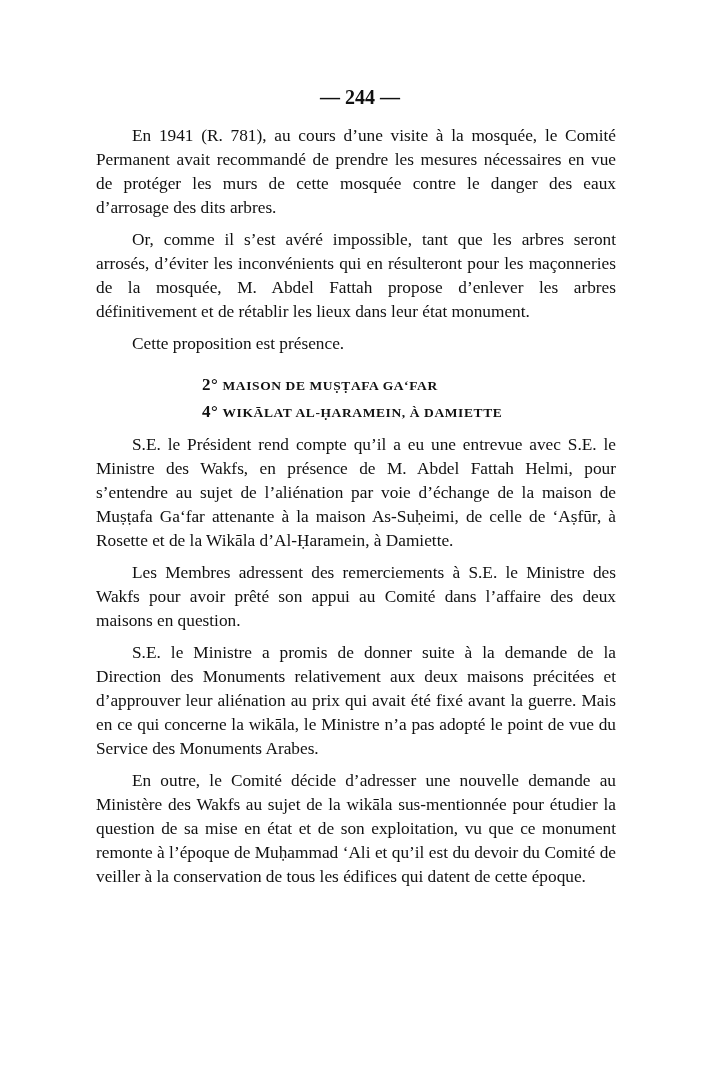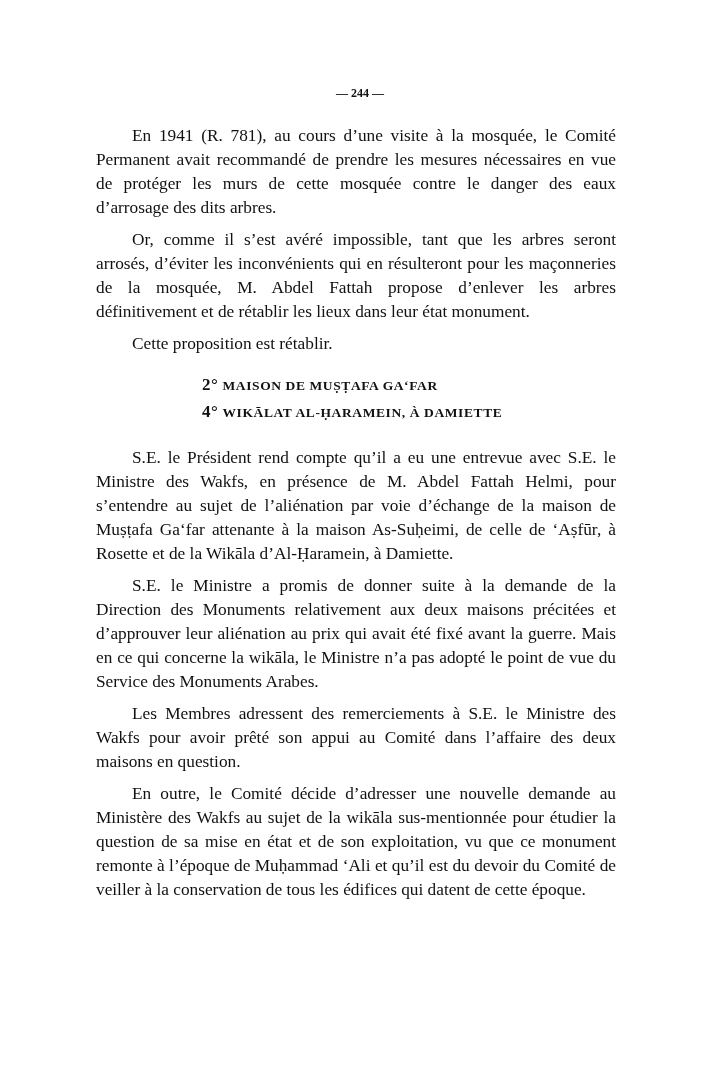--- a/index.html
+++ b/index.html
@@ -1,45 +1,45 @@
 <!DOCTYPE html>
 <html><head>
 <meta charset="utf-8">
 <style>
   html, body { margin:0; padding:0; background:#ffffff; }
   body { width:720px; height:1082px; position:relative; overflow:hidden;
          font-family:"Liberation Serif","DejaVu Serif",serif; color:#111; }
   .page-number { position:absolute; top:86px; left:0; width:720px; text-align:center;
-         font-size:12px; font-weight:bold; }
+         font-size:20px; font-weight:bold; }
   .body-text { position:absolute; left:96px; top:124px; width:528px; font-size:17.3px;
          line-height:24px; text-align:justify; }
   .para { margin:0 8px 8px 0; text-indent:36px; }
-  .items { margin:16px 0 20px 0; padding-left:106px; }
+  .items { margin:16px 0 7px 0; padding-left:106px; }
   .item { font-size:13.5px; font-weight:bold; line-height:26px; letter-spacing:0.6px; }
   .item .num { font-size:17px; }
   .item .lbl { font-variant:small-caps; text-transform:uppercase; }
 </style>
 </head>
 <body>
 
 <div class="page-number">— 244 —</div>
 
 <div class="body-text">
   <p class="para">En 1941 (R. 781), au cours d’une visite à la mosquée, le Comité Permanent avait recommandé de prendre les mesures nécessaires en vue de protéger les murs de cette mosquée contre le danger des eaux d’arrosage des dits arbres.</p>
   <p class="para">Or, comme il s’est avéré impossible, tant que les arbres seront arrosés, d’éviter les inconvénients qui en résulteront pour les maçonneries de la mosquée, M. Abdel Fattah propose d’enlever les arbres définitivement et de rétablir les lieux dans leur état monument.</p>
-  <p class="para">Cette proposition est rétablir.</p>
+  <p class="para">Cette proposition est présence.</p>
 
   <div class="items">
     <div class="item">
       <span class="num">2°</span>
       <span class="lbl">Maison de Muṣṭafa Ga‘far</span>
     </div>
     <div class="item">
       <span class="num">4°</span>
       <span class="lbl">Wikālat al-Ḥaramein, à Damiette</span>
     </div>
   </div>
 
   <p class="para">S.E. le Président rend compte qu’il a eu une entrevue avec S.E. le Ministre des Wakfs, en présence de M. Abdel Fattah Helmi, pour s’entendre au sujet de l’aliénation par voie d’échange de la maison de Muṣṭafa Ga‘far attenante à la maison As-Suḥeimi, de celle de ‘Aṣfūr, à Rosette et de la Wikāla d’Al-Ḥaramein, à Damiette.</p>
+  <p class="para">Les Membres adressent des remerciements à S.E. le Ministre des Wakfs pour avoir prêté son appui au Comité dans l’affaire des deux maisons en question.</p>
   <p class="para">S.E. le Ministre a promis de donner suite à la demande de la Direction des Monuments relativement aux deux maisons précitées et d’approuver leur aliénation au prix qui avait été fixé avant la guerre. Mais en ce qui concerne la wikāla, le Ministre n’a pas adopté le point de vue du Service des Monuments Arabes.</p>
-  <p class="para">Les Membres adressent des remerciements à S.E. le Ministre des Wakfs pour avoir prêté son appui au Comité dans l’affaire des deux maisons en question.</p>
   <p class="para">En outre, le Comité décide d’adresser une nouvelle demande au Ministère des Wakfs au sujet de la wikāla sus-mentionnée pour étudier la question de sa mise en état et de son exploitation, vu que ce monument remonte à l’époque de Muḥammad ‘Ali et qu’il est du devoir du Comité de veiller à la conservation de tous les édifices qui datent de cette époque.</p>
 </div>
 
 </body></html>

